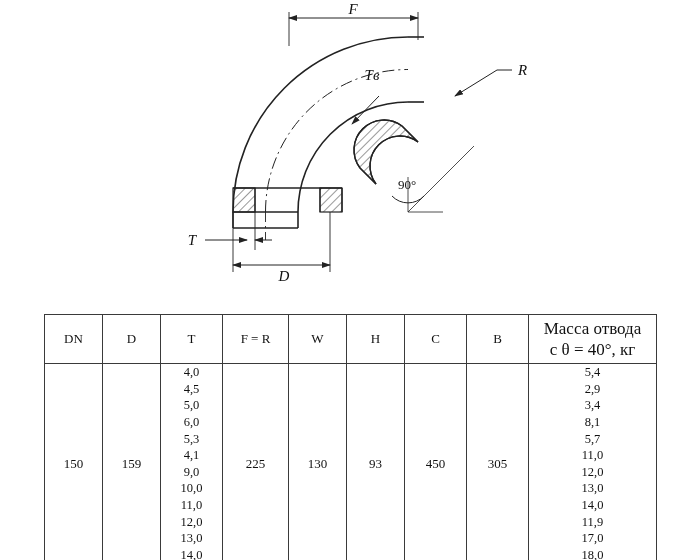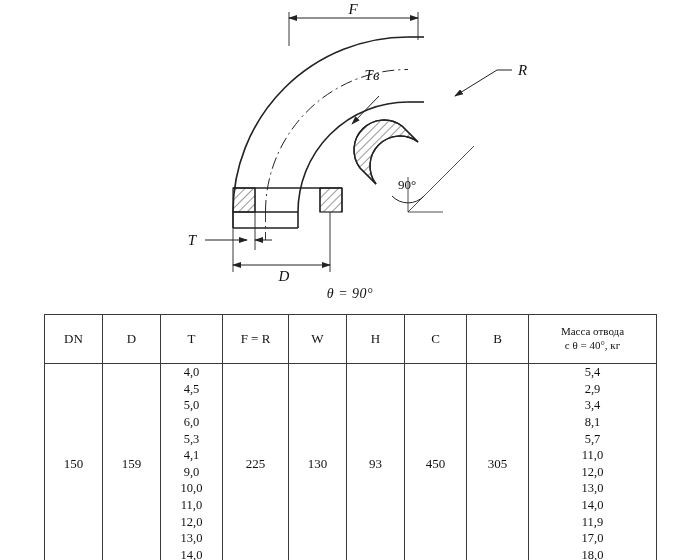--- a/index.html
+++ b/index.html
@@ -69,21 +69,21 @@
     text-align: center;
     vertical-align: middle;
     padding: 0;
   }
   table.spec thead th {
     height: 48px;
     font-weight: normal;
     font-size: 13px;
   }
   table.spec thead th.mass {
-    font-size: 11px;
+    font-size: 17px;
     line-height: 1.25;
   }
   table.spec tbody td {
     height: 186px;
     font-size: 13px;
   }
   .stack {
     display: flex;
     flex-direction: column;
     justify-content: center;
@@ -183,21 +183,20 @@
         <line x1="255" y1="212" x2="255" y2="250" stroke="#222" stroke-width="0.9"></line>
         <text class="dim-label" x="196" y="245" text-anchor="end">T</text>
       </g>
 
       <g>
         <line x1="233" y1="265" x2="330" y2="265" stroke="#222" stroke-width="1" marker-start="url(#arrStart)" marker-end="url(#arrEnd)"></line>
         <line x1="330" y1="212" x2="330" y2="272" stroke="#222" stroke-width="0.9"></line>
         <text class="dim-label" x="284" y="281" text-anchor="middle">D</text>
       </g>
     </svg>
-    <div class="caption">θ = 90°</div>
   </div>
 
   <div id="table-wrap">
     <table class="spec">
       <colgroup>
         <col style="width:58px">
         <col style="width:58px">
         <col style="width:62px">
         <col style="width:66px">
         <col style="width:58px">

